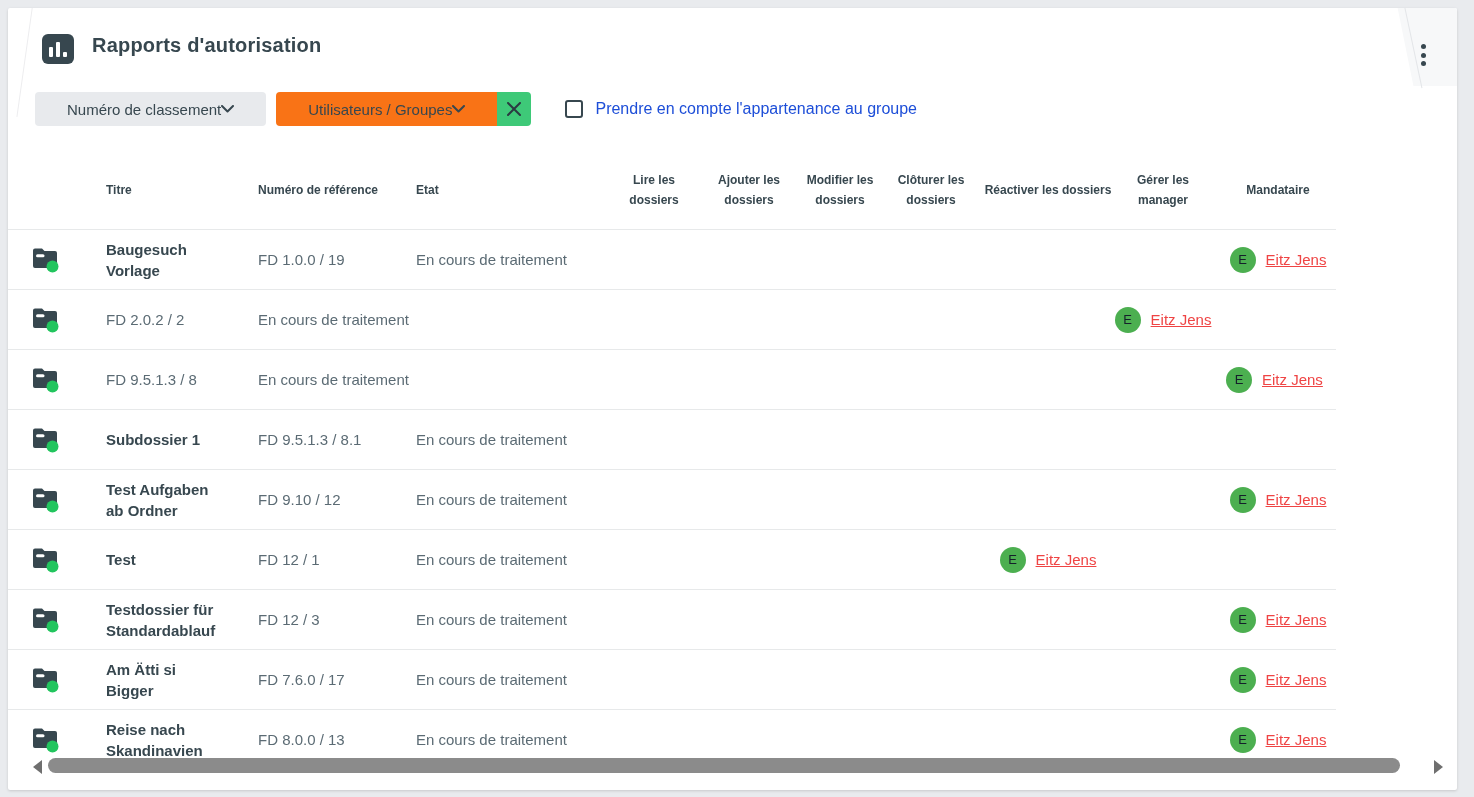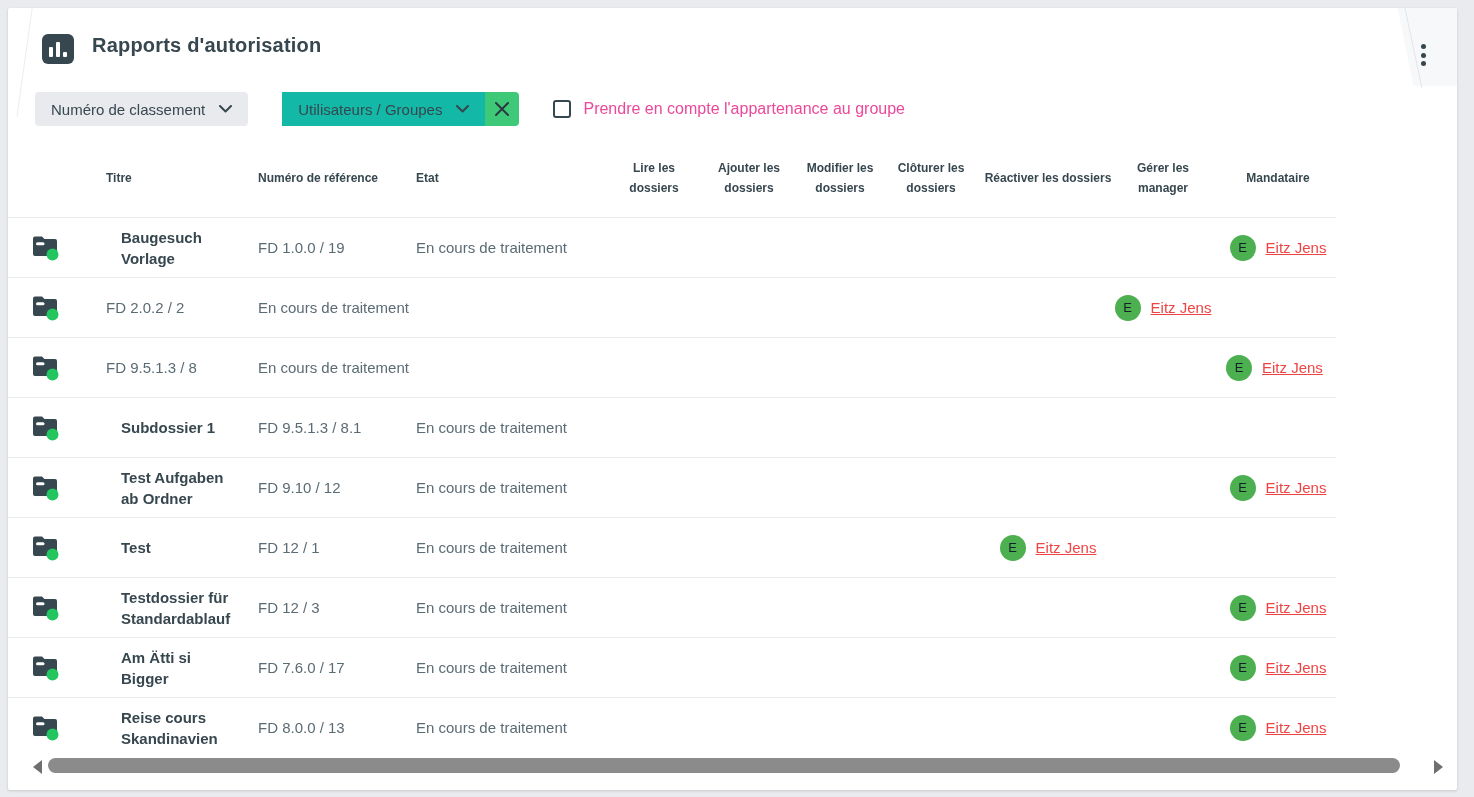--- a/index.html
+++ b/index.html
@@ -37,50 +37,50 @@
   .hdr-title { font-size:20px; font-weight:700; color:#37474f; letter-spacing:.2px; }
 
   .kebab { position:absolute; top:34px; right:26px; width:16px; height:26px;
     display:flex; flex-direction:column; align-items:center; justify-content:space-between;
     cursor:pointer; padding:2px 0; }
   .kebab b { width:5px; height:5px; border-radius:50%; background:#37474f; }
 
   
   .filters { position:absolute; left:27px; top:84px; display:flex; align-items:center; }
   .chip {
-    height:34px; display:flex; align-items:center; gap:14px; padding:0 16px;
+    height:34px; display:flex; align-items:center; padding:0 32px;
     border-radius:4px; font-size:15px; color:#37474f; cursor:pointer; white-space:nowrap;
   }
   .chip-gray { background:#e8eaed; }
   .chip-green-wrap { display:flex; margin-left:10px; border-radius:4px; overflow:hidden; }
-  .chip-green { background:#14b8a6; border-radius:0;margin-left:24px; }
+  .chip-green { background:#f97316; border-radius:0; }
   .chip-x {
     width:34px; height:34px; background:#3ec978; display:flex; align-items:center; justify-content:center;
     cursor:pointer;
   }
   .chev { display:block; }
   .checkbox-row { display:flex; align-items:center; margin-left:34px; gap:12px; }
   .cbox { width:18px; height:18px; border:2px solid #37474f; border-radius:3px; background:#fff; cursor:pointer; }
-  .cbox-label { font-size:16px; color:#ec4899; }
+  .cbox-label { font-size:16px; color:#1d4ed8; }
 
   
-  .tablewrap { position:absolute; left:0; top:132px; width:1328px; height:617px; overflow:hidden; }
+  .tablewrap { position:absolute; left:0; top:144px; width:1328px; height:617px; overflow:hidden; }
   .tgrid { width:1520px; }
   .thead-row, .trow {
     display:grid;
     grid-template-columns:98px 152px 158px 192px 92px 98px 84px 98px 136px 94px 136px 182px;
     align-items:center;
   }
   .thead-row { height:77px; }
   .th { font-size:12px; font-weight:700; color:#37474f; text-align:center; line-height:1.65; }
   .th.left { text-align:left; }
   .trow { height:60px; border-top:1px solid #e7e9ea; }
   .cell { font-size:15px; color:#5b6b74; display:flex; align-items:center; }
   .c-icon { justify-content:center; padding-right:22px; }
-  .c-title { font-weight:700; color:#37474f; line-height:1.4;margin-left:15px; }
+  .c-title { font-weight:700; color:#37474f; line-height:1.4; }
   .c-title .tinner { width:112px; }
   .c-perm { justify-content:center; }
   .c-perm.leftalign { justify-content:flex-start; padding-left:16px; }
   .assign { display:flex; align-items:center; gap:10px; white-space:nowrap; }
   .avatar {
     width:26px; height:26px; border-radius:50%; background:#4caf50;
     display:flex; align-items:center; justify-content:center;
     font-size:13px; color:#15202b; font-weight:400; flex:0 0 auto;
   }
   .uname { font-size:15px; color:#ef4444;text-decoration:underline; }
@@ -411,21 +411,21 @@
 
   <div class="trow">
     <div class="cell c-icon">
       <svg width="30" height="28" viewBox="0 0 30 28">
         <path d="M2 4.5 Q2 2.5 4 2.5 L11 2.5 L13.5 5 L24 5 Q26 5 26 7 L26 20 Q26 22 24 22 L4 22 Q2 22 2 20 Z" fill="#37474f"></path>
         <rect x="5" y="8.2" width="8.5" height="3" rx="1.5" fill="#ffffff"></rect>
         <circle cx="21.5" cy="20.5" r="6" fill="#22c55e"></circle>
       </svg>
     </div>
     <div class="cell c-title">
-              <span class="tinner">Reise cours Skandinavien</span>
+              <span class="tinner">Reise nach Skandinavien</span>
             </div>
     <div class="cell">
               <span>FD 8.0.0 / 13</span>
             </div>
     <div class="cell">
               <span>En cours de traitement</span>
             </div>
     <div class="cell c-perm"></div>
     <div class="cell c-perm"></div>
     <div class="cell c-perm"></div>

